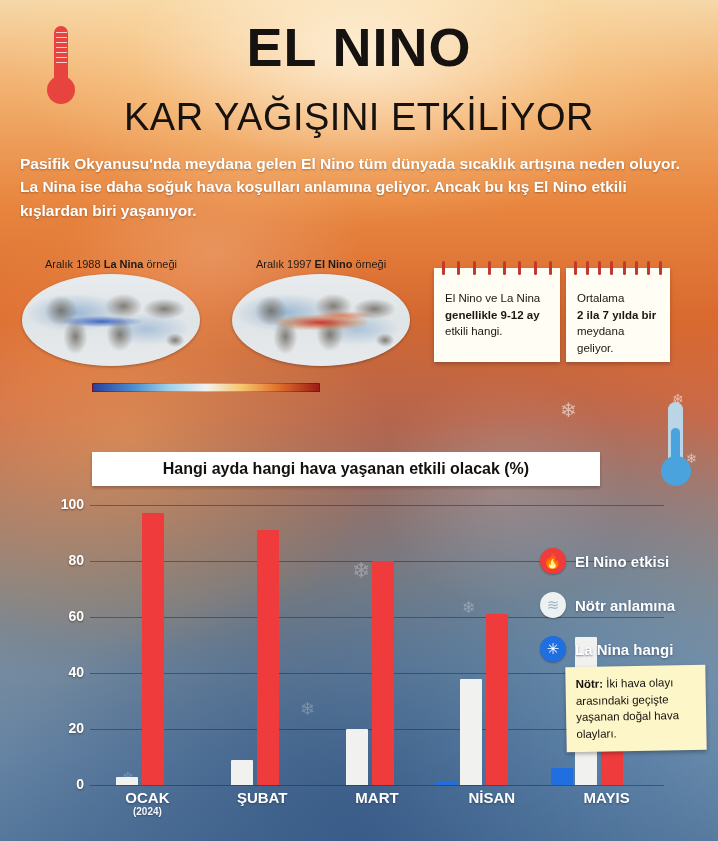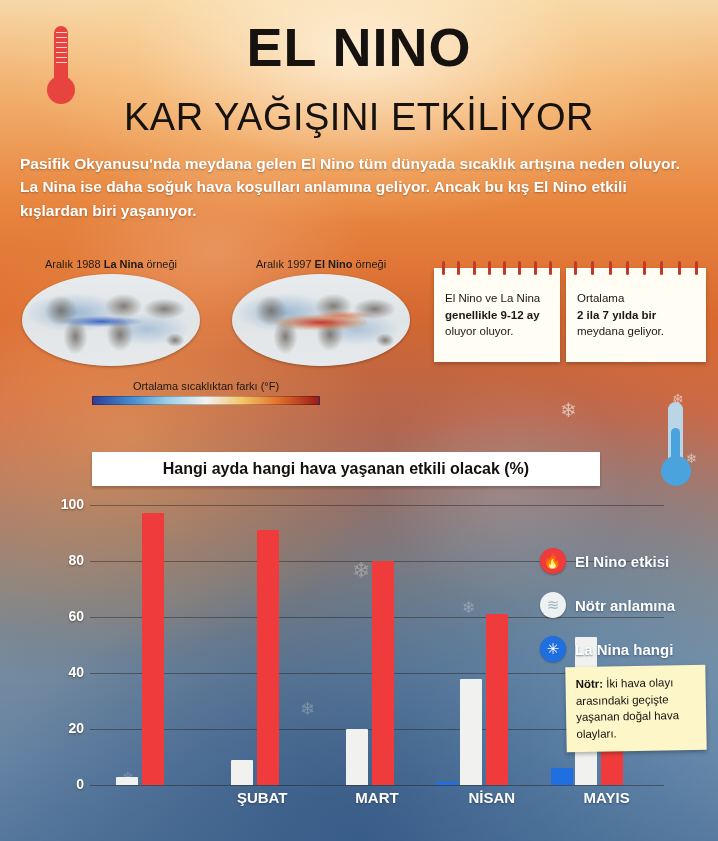--- a/index.html
+++ b/index.html
@@ -326,21 +326,20 @@
   </div>
   <div class="globe">
     <div class="sea"></div>
       <div class="land"></div>
       <div class="anomaly-warm"></div>
       <div class="anomaly-warm2"></div>
   </div>
 </div>
 
 <div id="scale">
-  <div class="scale-title">Ortalama sıcaklıktan farkı (°F)</div>
   <div class="bar"></div>
   <div class="ticks">
     <span>-9</span>
     <span>0</span>
     <span>9</span>
   </div>
 </div>
 
 <div class="notecard" style="left:434px;top:268px;width:126px;height:94px;">
   <div class="rings">
@@ -348,24 +347,24 @@
       <i></i>
       <i></i>
       <i></i>
       <i></i>
       <i></i>
       <i></i>
       <i></i>
     </div>
   <div>El Nino ve La Nina</div>
   <div><b>genellikle 9-12 ay</b></div>
-  <div>oluyor oluyor.</div>
-</div>
-
-<div class="notecard" style="left:566px;top:268px;width:140px;height:94px;">
+  <div>etkili hangi.</div>
+</div>
+
+<div class="notecard" style="left:566px;top:268px;width:104px;height:94px;">
   <div class="rings">
       <i></i>
       <i></i>
       <i></i>
       <i></i>
       <i></i>
       <i></i>
       <i></i>
       <i></i>
     </div>
@@ -411,20 +410,21 @@
         <div class="bar neutral" style="left: 26px; height: 106.4px;"></div>
         <div class="bar elnino" style="left: 52px; height: 170.8px;"></div>
       </div>
       <div class="group" style="left: 459.2px; width: 114.8px;">
         <div class="bar lanina" style="left: 2px; height: 16.8px;"></div>
         <div class="bar neutral" style="left: 26px; height: 148.4px;"></div>
         <div class="bar elnino" style="left: 52px; height: 117.6px;"></div>
       </div>
     </div>
   <div class="xlabels" id="xlabels">
+      <div class="xlabel" style="left: 0px; width: 114.8px; top: 4px;">OCAK<small>(2024)</small></div>
       <div class="xlabel" style="left: 114.8px; width: 114.8px; top: 4px;">ŞUBAT</div>
       <div class="xlabel" style="left: 229.6px; width: 114.8px; top: 4px;">MART</div>
       <div class="xlabel" style="left: 344.4px; width: 114.8px; top: 4px;">NİSAN</div>
       <div class="xlabel" style="left: 459.2px; width: 114.8px; top: 4px;">MAYIS</div>
     </div>
 </div>
 
 <div id="chart-legend">
   <div class="row">
     <span class="dot elnino">🔥</span>

